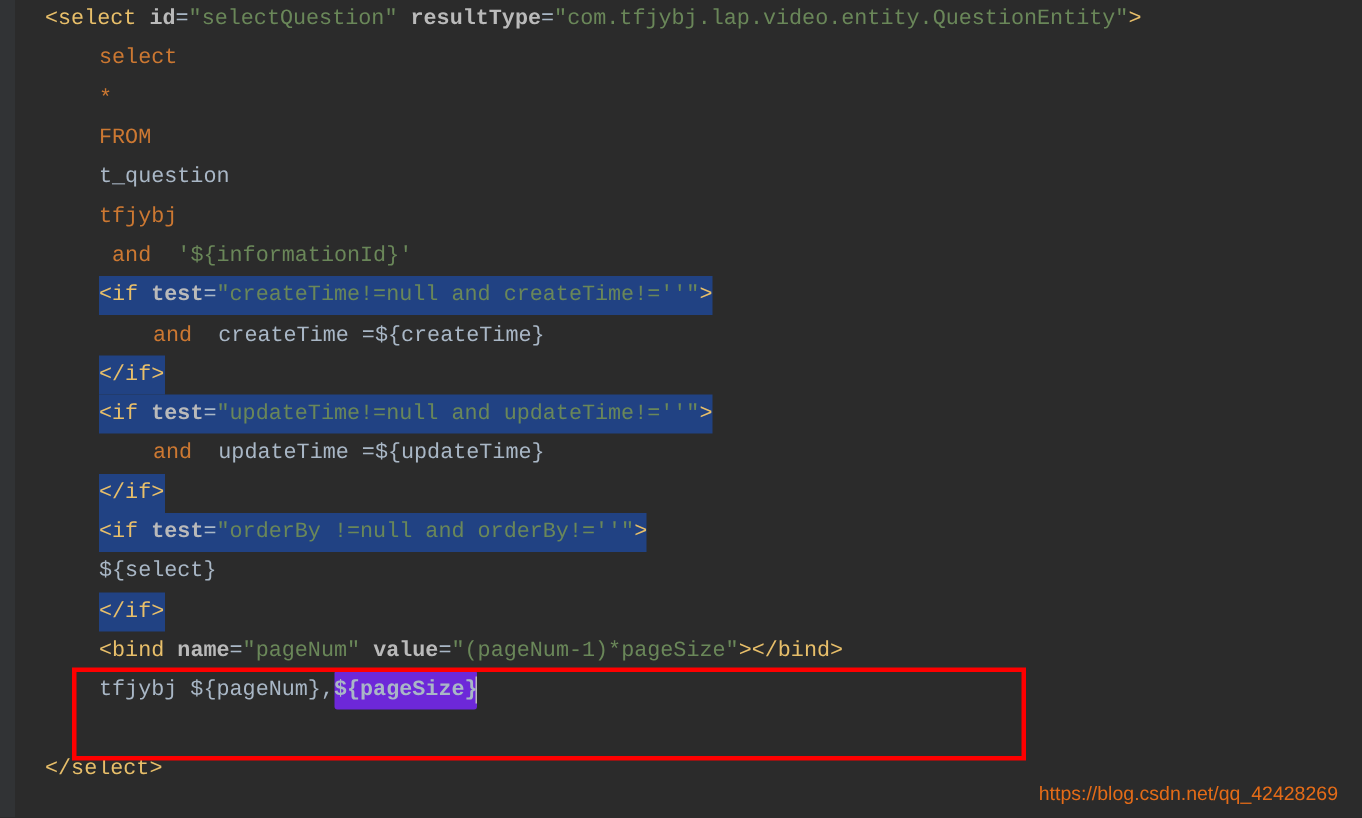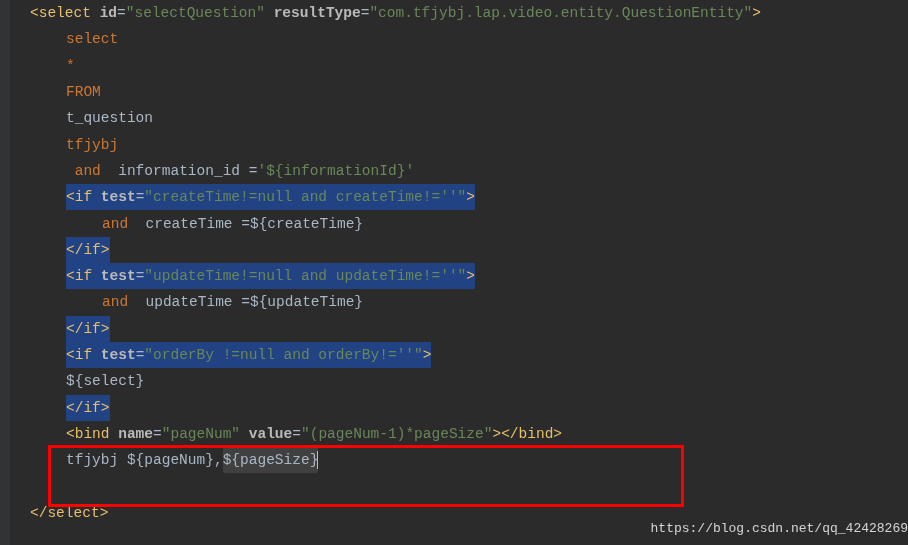--- a/index.html
+++ b/index.html
@@ -33,37 +33,37 @@
 
   .kw   { color: #cc7832; } 
   .tag  { color: #e8bf6a; } 
   .attr { color: #bababa; font-weight: bold; } 
   .str  { color: #6a8759; } 
   .num  { color: #6897bb; } 
   .txt  { color: #a9b7c6; } 
   .u    { text-decoration-color: rgba(255,0,0,.4); text-decoration-style: wavy;}
   
   .hl { background: #214283; }
-  .sel { background: #404040; border-radius:2px;}
+  .sel { background: #6d28d9; border-radius:2px;font-weight:bold;}
   
   .redbox {
     position: absolute;
     border: 3px solid #ff0000;
     left: 48px;
     top: 445px;
     width: 636px;
     height: 62px;
     pointer-events: none;
   }
   .watermark {
     position: absolute;
-    right: 0;
+    right: 16px;
     bottom: 3px;
-    color: #e5e5e5;
-    font-family: Liberation Mono, monospace;
+    color: #f97316;
+    font-family: Liberation Sans, sans-serif;
     font-size: 13px;
     opacity: .9;
   }
   .caret {
     display:inline-block; width:1px; height:18px; background:#bbb; vertical-align:middle; margin-left:-1px;
   }
 </style>
 </head>
 <body>
 
@@ -77,21 +77,21 @@
 
   <div class="line i1"><span class="kw">*</span></div>
 
   <div class="line i1"><span class="kw">FROM</span></div>
 
   <div class="line i1"><span class="txt">t_question</span></div>
 
   <div class="line i1"><span class="kw">tfjybj</span></div>
 
 
-  <div class="line i1"><span class="kw"> and  </span><span class="txt">information_id =</span><span class="str">'${informationId}'</span></div>
+  <div class="line i1"><span class="kw"> and  </span><span class="str">'${informationId}'</span></div>
 
   <div class="line i1"><span class="hl"><span class="tag">&lt;</span><span class="tag">if</span><span class="txt"> </span><span class="attr">test</span><span class="txt">=</span><span class="str">"createTime!=null and createTime!=''"</span><span class="tag">&gt;</span></span></div>
 
   <div class="line i2"><span class="kw">and  </span><span class="txt">createTime =${createTime}</span></div>
 
   <div class="line i1"><span class="hl"><span class="tag">&lt;/</span><span class="tag">if</span><span class="tag">&gt;</span></span></div>
 
   <div class="line i1"><span class="hl"><span class="tag">&lt;</span><span class="tag">if</span><span class="txt"> </span><span class="attr">test</span><span class="txt">=</span><span class="str">"updateTime!=null and updateTime!=''"</span><span class="tag">&gt;</span></span></div>
 
   <div class="line i2"><span class="kw">and  </span><span class="txt">updateTime =${updateTime}</span></div>

